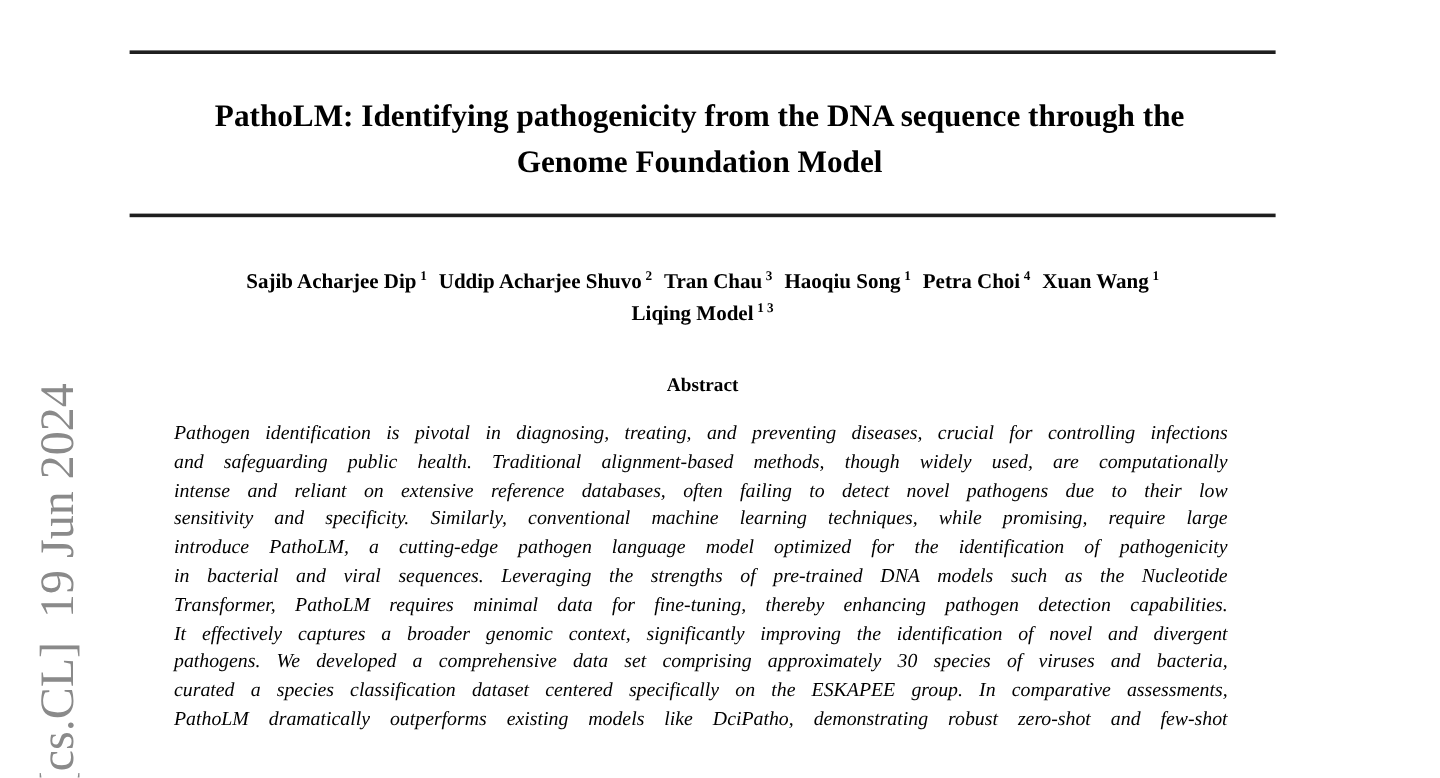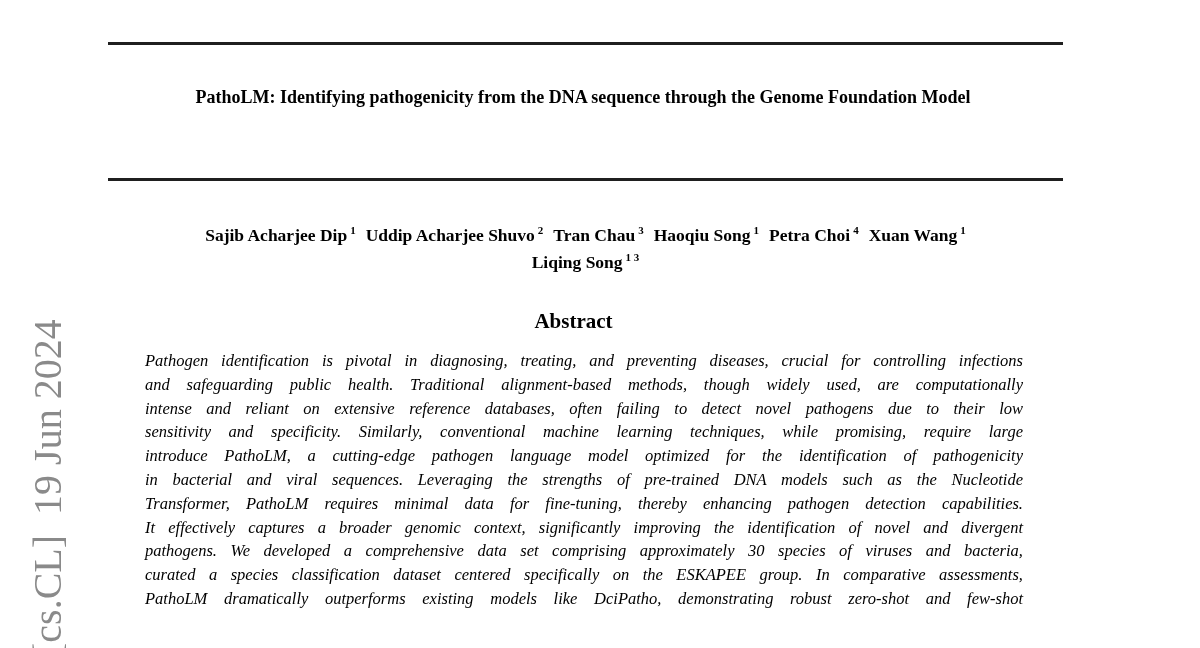--- a/index.html
+++ b/index.html
@@ -14,36 +14,36 @@
     background: #ffffff; overflow: hidden;
   }
   .rule {
     position: absolute; left: 108px; width: 955px; height: 2.5px;
     background: #1f1f1f;
   }
   .rule-top { top: 42px; }
   .rule-bottom { top: 178px; }
   .paper-title {
     position: absolute; left: 133px; width: 900px; top: 78px;
-    text-align: center; font-size: 18px; font-weight: bold;
+    text-align: center; font-size: 26px; font-weight: bold;
     line-height: 38px; color: #000000;
   }
   .authors {
     position: absolute; left: 108px; width: 955px; top: 217px;
     text-align: center;
   }
   .authors-row {
     height: 27px; line-height: 27px;
     font-size: 17.5px; font-weight: bold; white-space: nowrap;
   }
   .author { margin: 0 5px; white-space: nowrap; }
   .author sup { font-size: 11px; margin-left: 3px; font-weight: bold; white-space: pre; }
   .abstract-heading {
-    position: absolute; left: 96px; width: 955px; top: 308px;
-    text-align: center; font-size: 21px; font-weight: bold; line-height: 27px;
+    position: absolute; left: 108px; width: 955px; top: 308px;
+    text-align: center; font-size: 16px; font-weight: bold; line-height: 27px;
   }
   .abstract-body {
     position: absolute; left: 145px; width: 878px; top: 349px;
     font-size: 16.5px; color: #000000;
   }
   .abstract-line {
     height: 23.8px; line-height: 23.8px;
     text-align: justify; text-align-last: justify;
     overflow: visible; white-space: normal; font-style: italic;
   }
@@ -63,21 +63,21 @@
   <div class="arxiv-stamp" style="color: rgb(138, 138, 138);">[cs.CL]  19 Jun 2024</div>
 
   <div class="rule rule-top" style="background: rgb(31, 31, 31);"></div>
 
   <h1 class="paper-title">PathoLM: Identifying pathogenicity from the DNA sequence through the Genome Foundation Model</h1>
 
   <div class="rule rule-bottom" style="background: rgb(31, 31, 31);"></div>
 
   <div class="authors">
     <div class="authors-row"><span class="author"><span>Sajib Acharjee Dip</span><sup>1</sup></span><span class="author"><span>Uddip Acharjee Shuvo</span><sup>2</sup></span><span class="author"><span>Tran Chau</span><sup>3</sup></span><span class="author"><span>Haoqiu Song</span><sup>1</sup></span><span class="author"><span>Petra Choi</span><sup>4</sup></span><span class="author"><span>Xuan Wang</span><sup>1</sup></span></div>
-    <div class="authors-row"><span class="author"><span>Liqing Song</span><sup>1 3</sup></span></div>
+    <div class="authors-row"><span class="author"><span>Liqing Model</span><sup>1 3</sup></span></div>
   </div>
 
   <h2 class="abstract-heading">Abstract</h2>
 
   <div class="abstract-body">
       <div class="abstract-line">Pathogen identification is pivotal in diagnosing, treating, and preventing diseases, crucial for controlling infections</div>
       <div class="abstract-line">and safeguarding public health. Traditional alignment-based methods, though widely used, are computationally</div>
       <div class="abstract-line">intense and reliant on extensive reference databases, often failing to detect novel pathogens due to their low</div>
       <div class="abstract-line">sensitivity and specificity. Similarly, conventional machine learning techniques, while promising, require large</div>
       <div class="abstract-line">introduce PathoLM, a cutting-edge pathogen language model optimized for the identification of pathogenicity</div>

